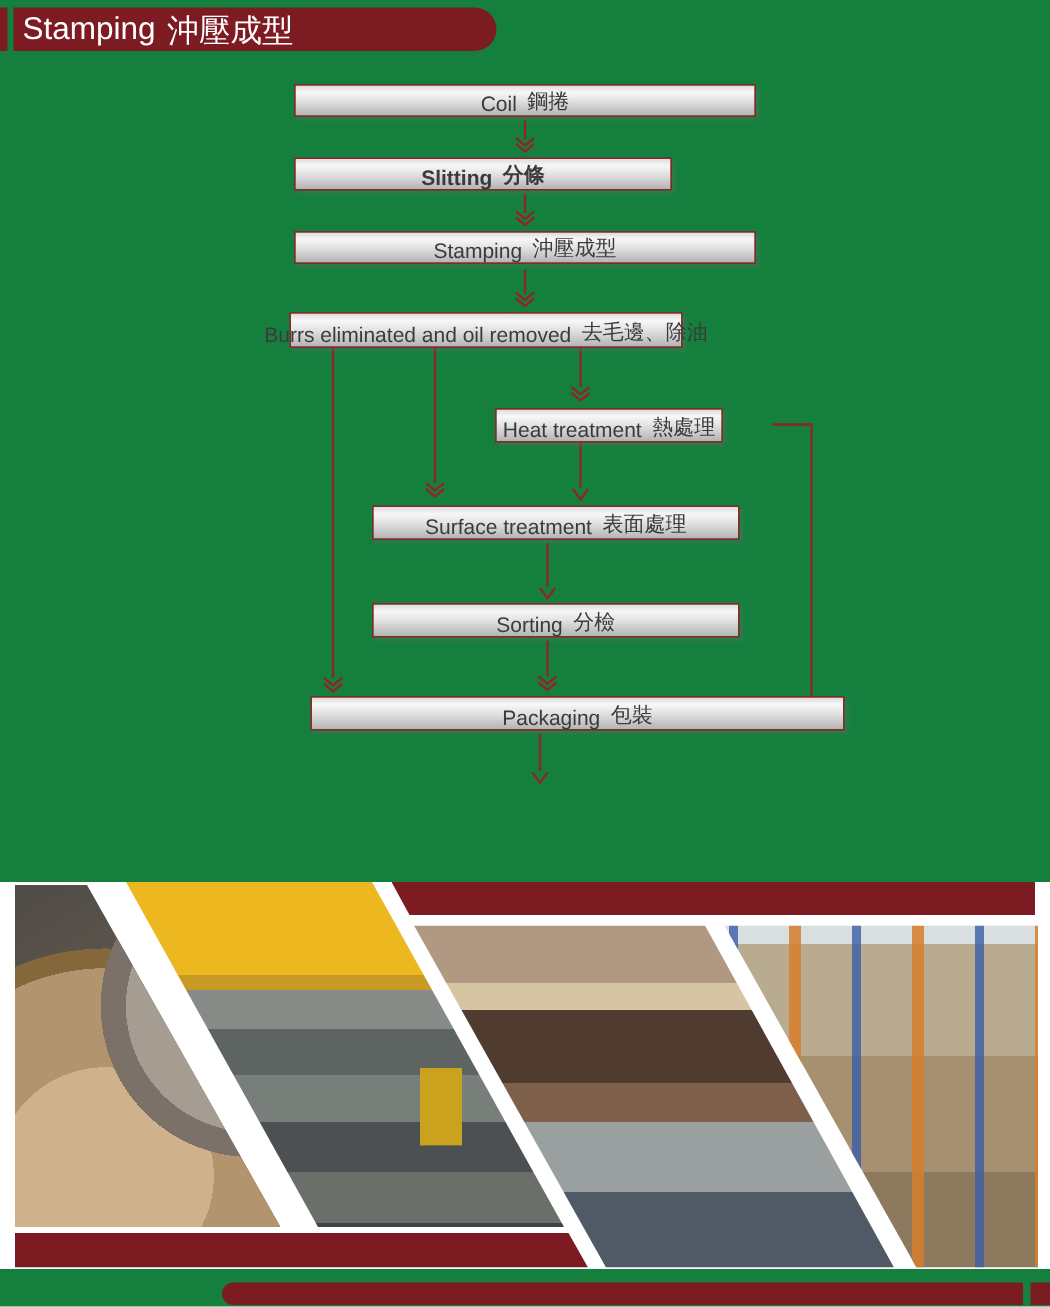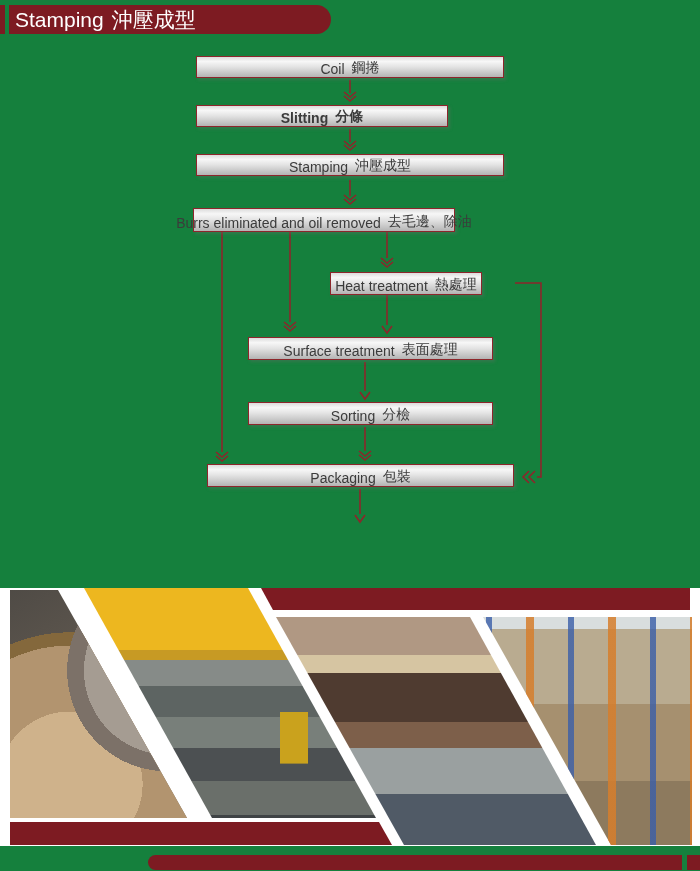--- a/index.html
+++ b/index.html
@@ -21,21 +21,21 @@
         display:flex;align-items:flex-end;justify-content:center;
         color:#3b3b3b;font-size:14px;white-space:nowrap;}
   .fbox .zh{margin-left:7px;}
   #b-coil     {left:196px;top:56px; width:308px;height:22px;}
   #b-slitting {left:196px;top:105px;width:252px;height:22px;font-weight:bold;}
   #b-stamping {left:196px;top:154px;width:308px;height:22px;}
   #b-burrs    {left:193px;top:208px;width:262px;height:24px;}
   #b-heat     {left:330px;top:272px;width:152px;height:23px;}
   #b-surface  {left:248px;top:337px;width:245px;height:23px;}
   #b-sorting  {left:248px;top:402px;width:245px;height:23px;}
-  #b-packaging{left:207px;top:464px;width:307px;height:23px;}
+  #b-packaging{left:207px;top:464px;width:356px;height:23px;}
   #b-shipping {left:207px;top:525px;width:307px;height:23px;}
   .arrows{position:absolute;left:0;top:0;}
 
   
   .collage{position:absolute;left:0;top:588px;width:700px;height:258px;background:#fff;}
   .collage>div{position:absolute;inset:0;}
   .bar-top{background:#7d1b22;clip-path:polygon(261px 0px,690px 0px,690px 22px,273px 22px);}
   .bar-bottom{background:#7d1b22;clip-path:polygon(10px 234px,379px 234px,392px 257px,10px 257px);}
   .photo1{clip-path:polygon(10px 2px,58px 2px,187px 230px,10px 230px);
     background:

